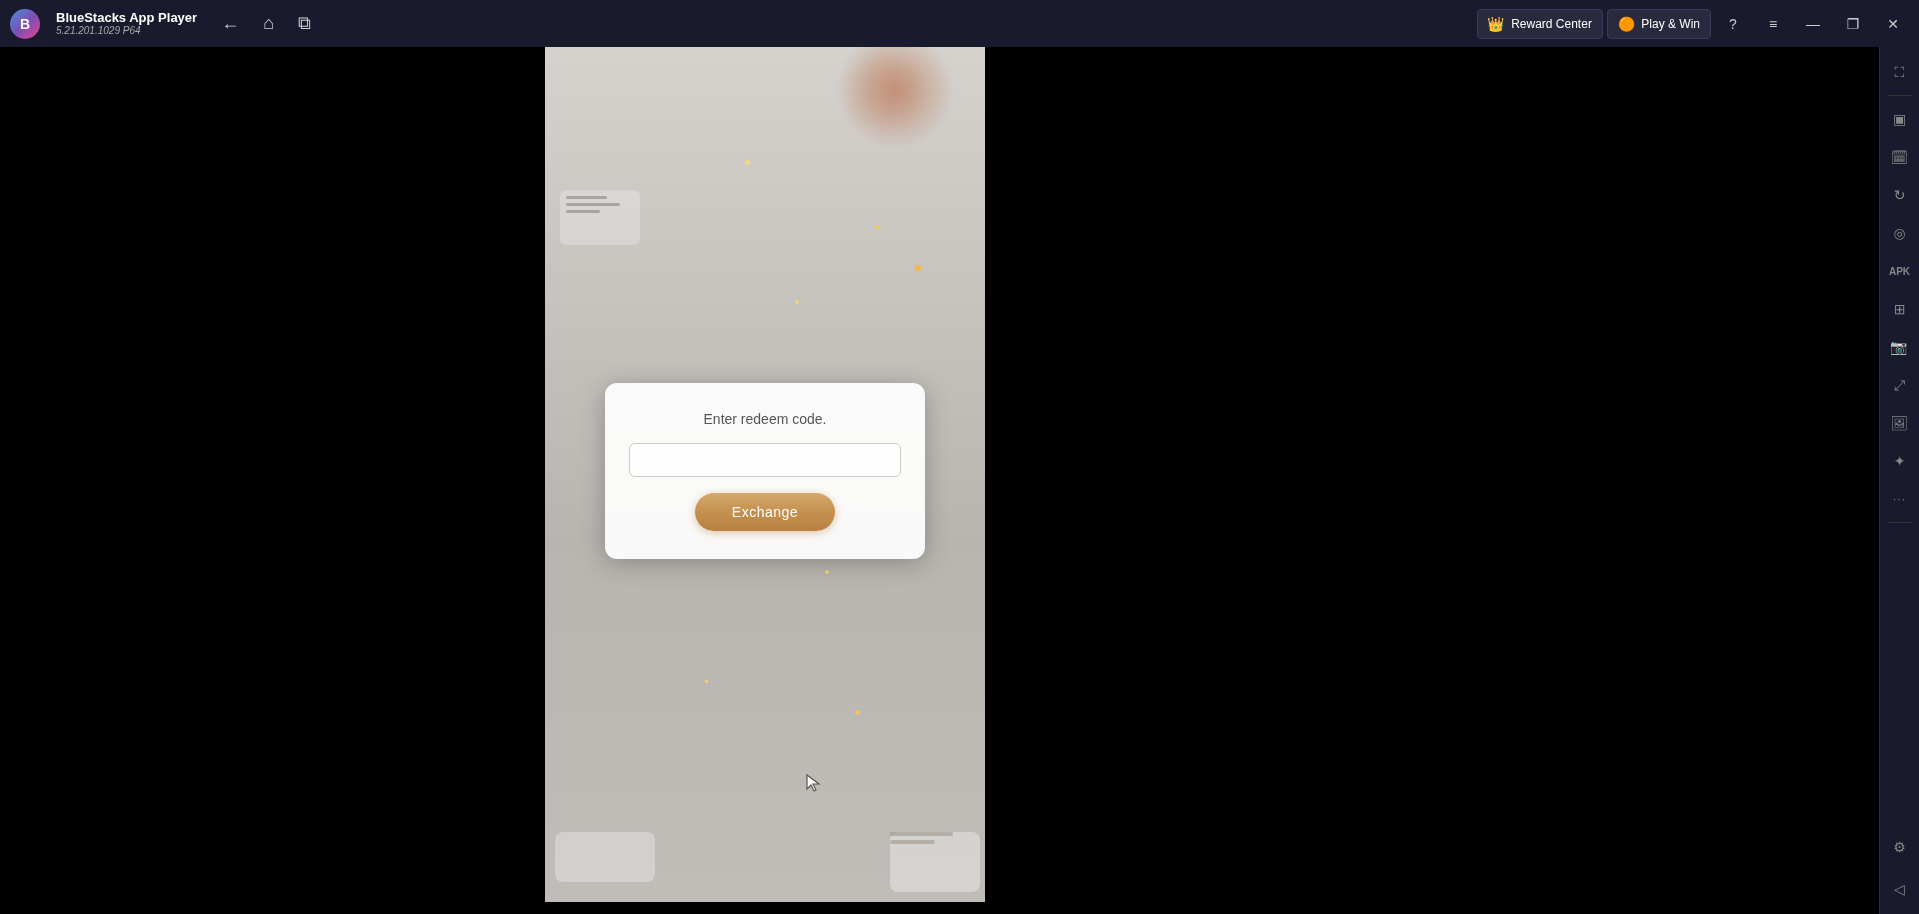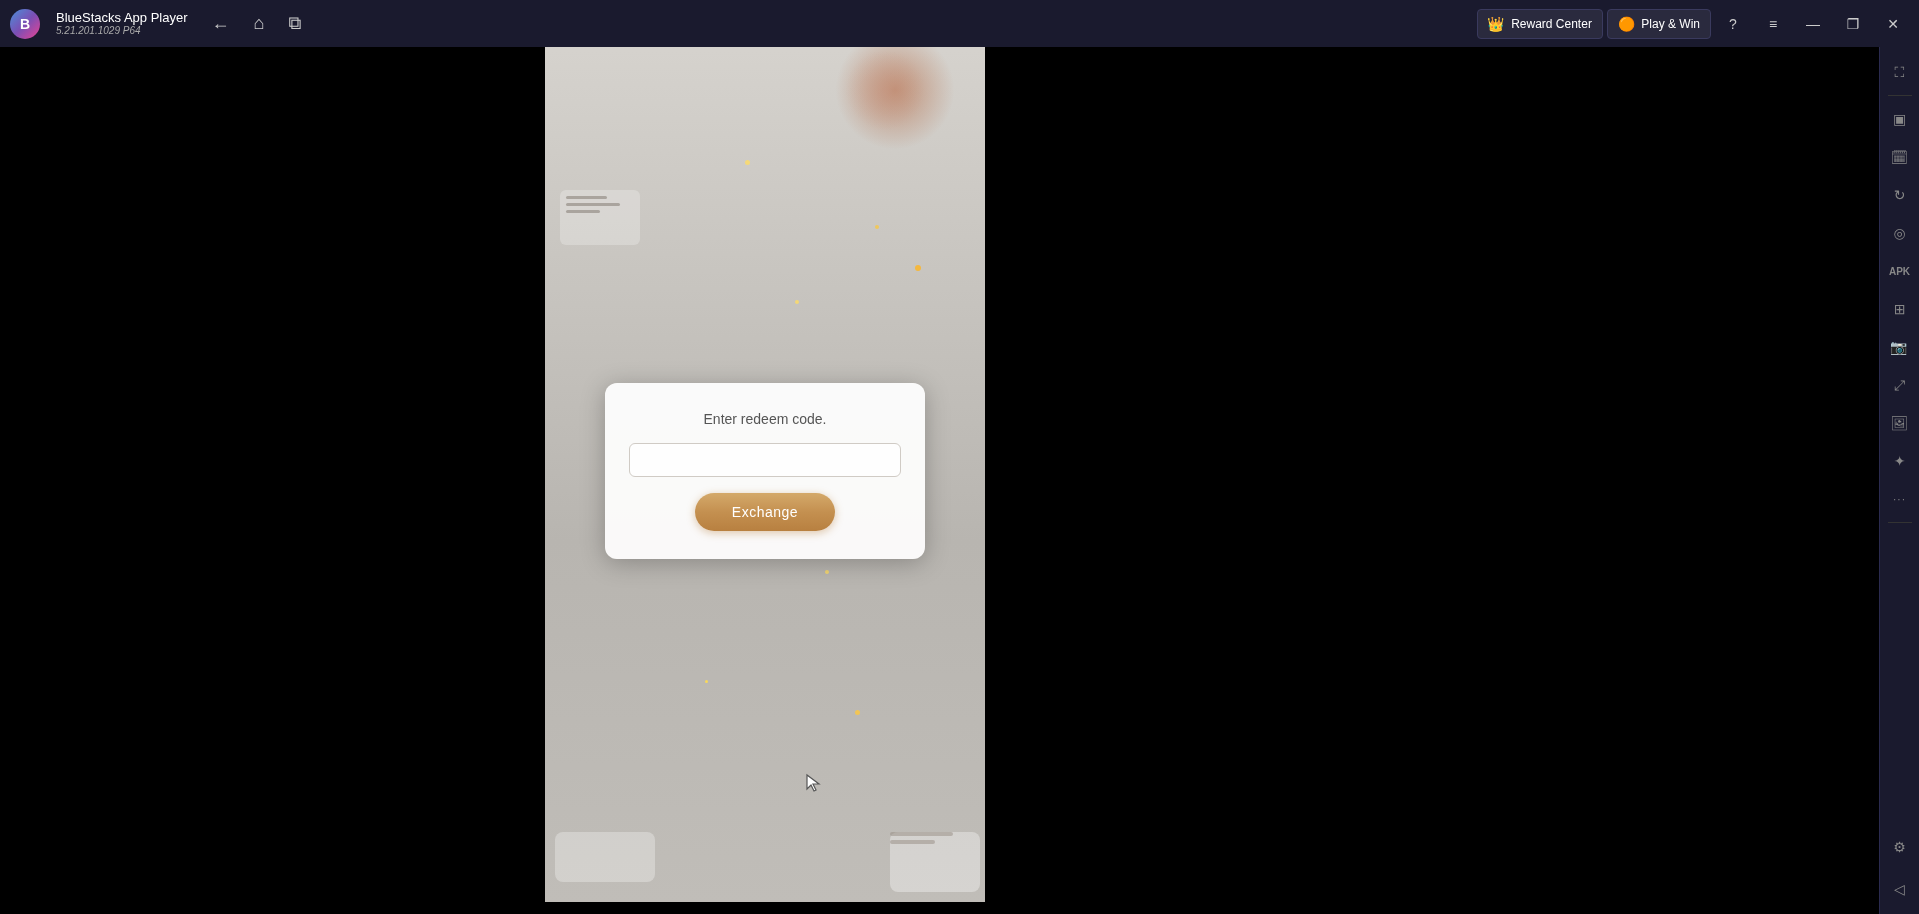--- a/index.html
+++ b/index.html
@@ -49,21 +49,21 @@
       display: flex;
       flex-direction: column;
       justify-content: center;
       padding-left: 6px;
       flex: 0 0 auto;
     }
 
     #app-name {
       color: #ffffff;
       font-size: 13px;
-      font-weight: 400;
+      font-weight: 700;
       line-height: 1.2;
     }
 
     #app-version {
       color: #aaaaaa;
       font-size: 10px;
       line-height: 1.2;
       font-style: italic;
     }
 

